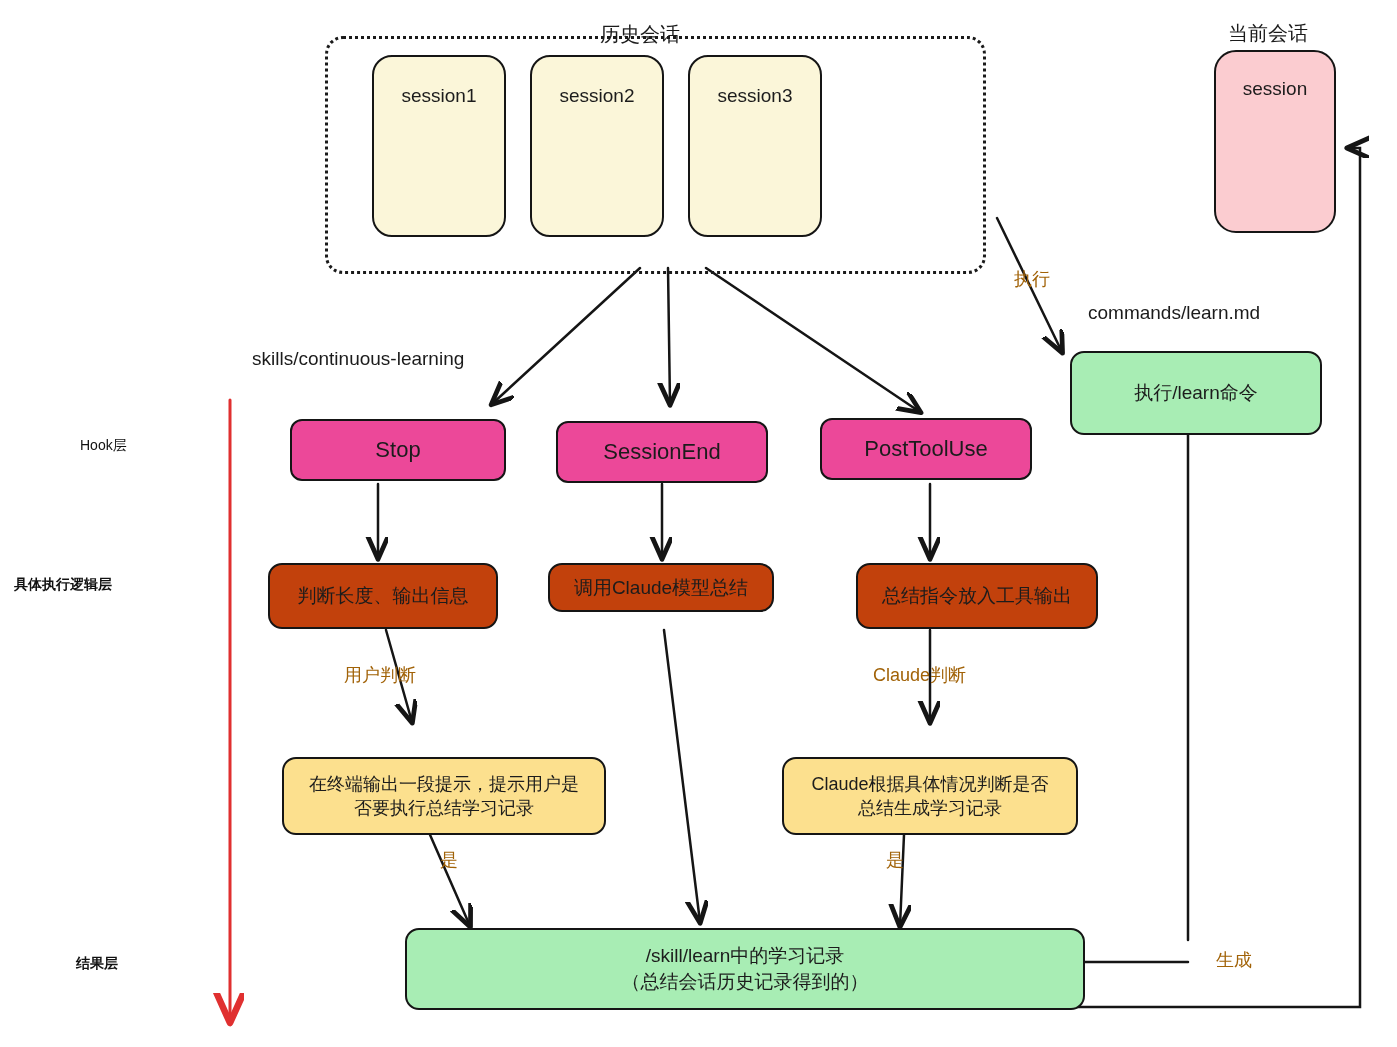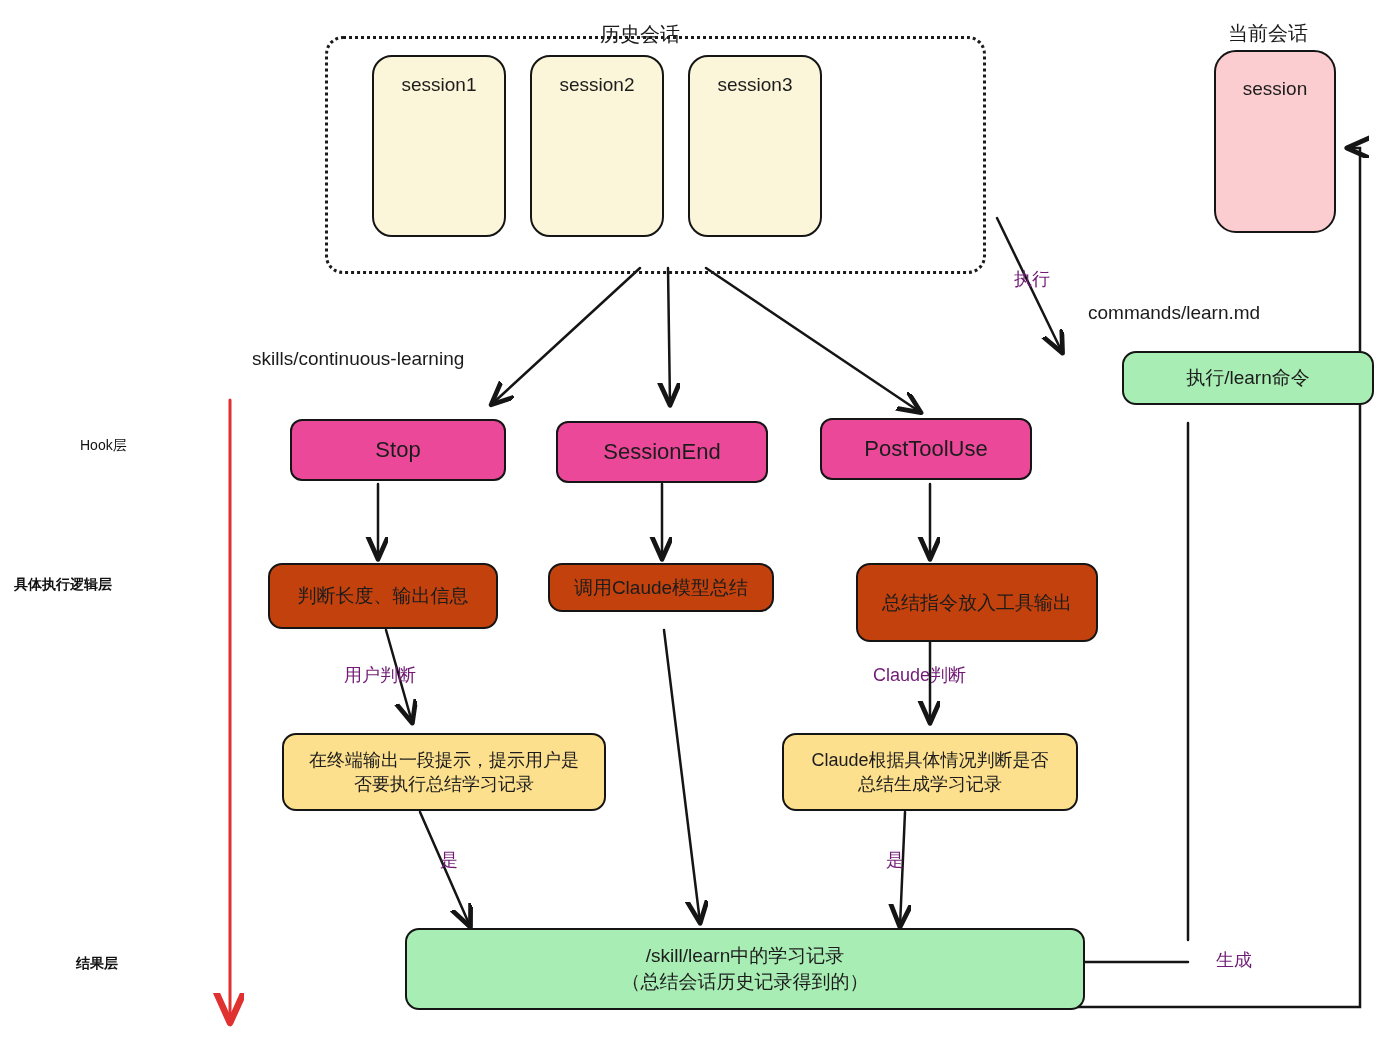--- a/index.html
+++ b/index.html
@@ -13,34 +13,34 @@
         line-height:1.35;}
   .node span{display:block;}
 
   .grp-label{position:absolute;font-size:20px;color:#1b1b1b;white-space:nowrap;}
 
   
   .dashed-box{position:absolute;border:3px dotted #1a1a1a;border-radius:18px;background:transparent;}
 
   
   .session-card{background:#FBF6D9;border-radius:20px;font-size:19px;
-                align-items:flex-start;padding-top:15px;}
+                align-items:flex-start;padding-top:26px;}
   .session-now{background:#FBCCD0;border-radius:22px;font-size:19px;
                align-items:flex-start;padding-top:24px;}
 
   
   .hook{background:#ec4899;border-radius:12px;font-size:22px;}
   
   .logic{background:#c2410c;border-radius:14px;font-size:19px;}
   
-  .decide{background:#FCE08E;border-radius:14px;font-size:18px;padding:6px 12px;}
+  .decide{background:#FCE08E;border-radius:14px;font-size:18px;padding:6px 12px;margin-top:24px;}
   
   .green{background:#A8EDB4;border-radius:14px;font-size:19px;}
 
-  .edge-label{position:absolute;font-size:18px;color:#701a75;white-space:nowrap;background:transparent;}
+  .edge-label{position:absolute;font-size:18px;color:#a16207;white-space:nowrap;background:transparent;}
   .layer-label{position:absolute;font-size:14px;font-weight:bold;color:#111;white-space:nowrap;}
   .layer-label.lat{font-weight:normal;}
 </style>
 </head>
 <body>
 
 <div id="canvas">
 
   <svg class="edges" viewBox="0 0 1397 1047">
     <defs>
@@ -111,31 +111,31 @@
   <div class="node hook" style="left:290px;top:419px;width:216px;height:62px;">
     <span>Stop</span>
   </div>
   <div class="node hook" style="left:556px;top:421px;width:212px;height:62px;">
     <span>SessionEnd</span>
   </div>
   <div class="node hook" style="left:820px;top:418px;width:212px;height:62px;">
     <span>PostToolUse</span>
   </div>
 
-  <div class="node green" style="left:1122px;top:351px;width:252px;height:54px;">
+  <div class="node green" style="left:1070px;top:351px;width:252px;height:84px;">
     <span>执行/learn命令</span>
   </div>
 
   <div class="node logic" style="left:268px;top:563px;width:230px;height:66px;">
     <span>判断长度、输出信息</span>
   </div>
   <div class="node logic" style="left:548px;top:563px;width:226px;height:49px;">
     <span>调用Claude模型总结</span>
   </div>
-  <div class="node logic" style="left:856px;top:563px;width:242px;height:79px;">
+  <div class="node logic" style="left:856px;top:563px;width:242px;height:66px;">
     <span>总结指令放入工具输出</span>
   </div>
 
   <div class="node decide" style="left:282px;top:733px;width:324px;height:78px;">
     <span>
       <span>在终端输出一段提示，提示用户是</span>
       <span>否要执行总结学习记录</span>
     </span>
   </div>
   <div class="node decide" style="left:782px;top:733px;width:296px;height:78px;">

